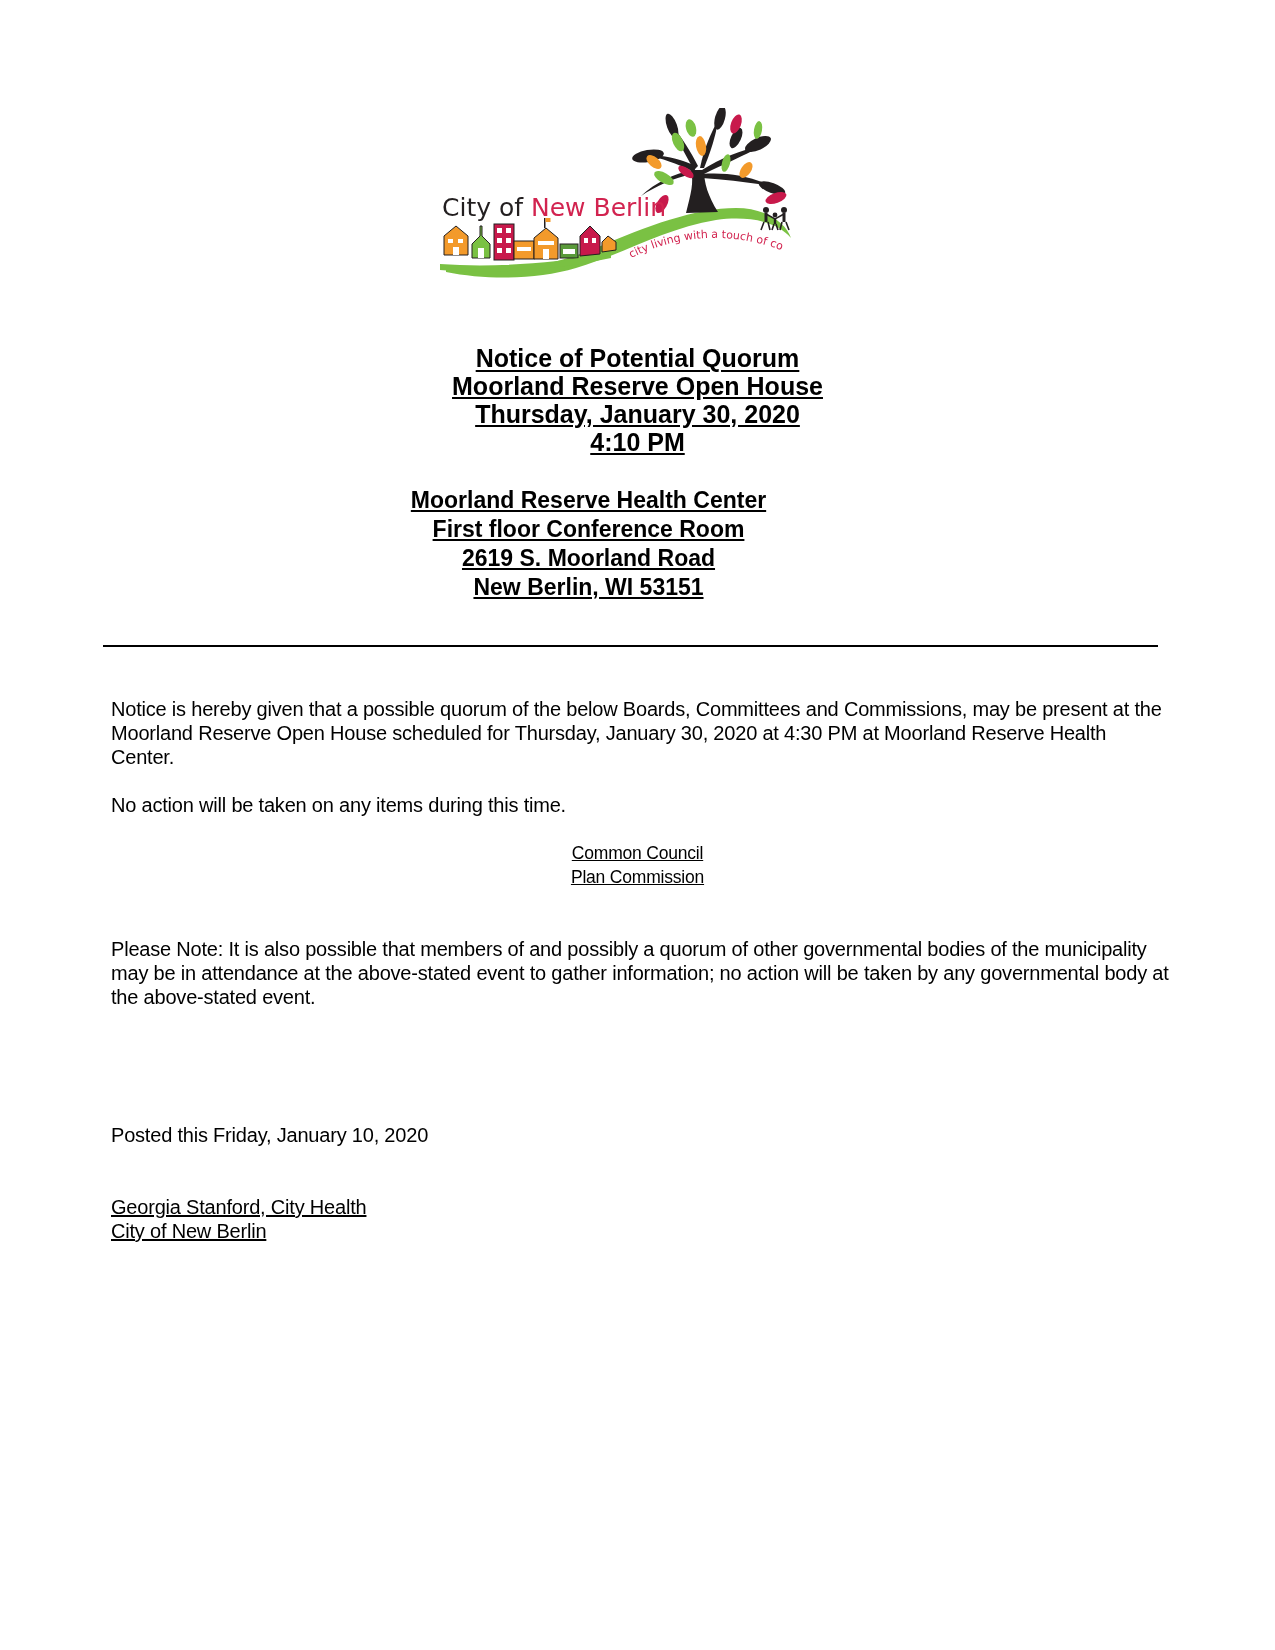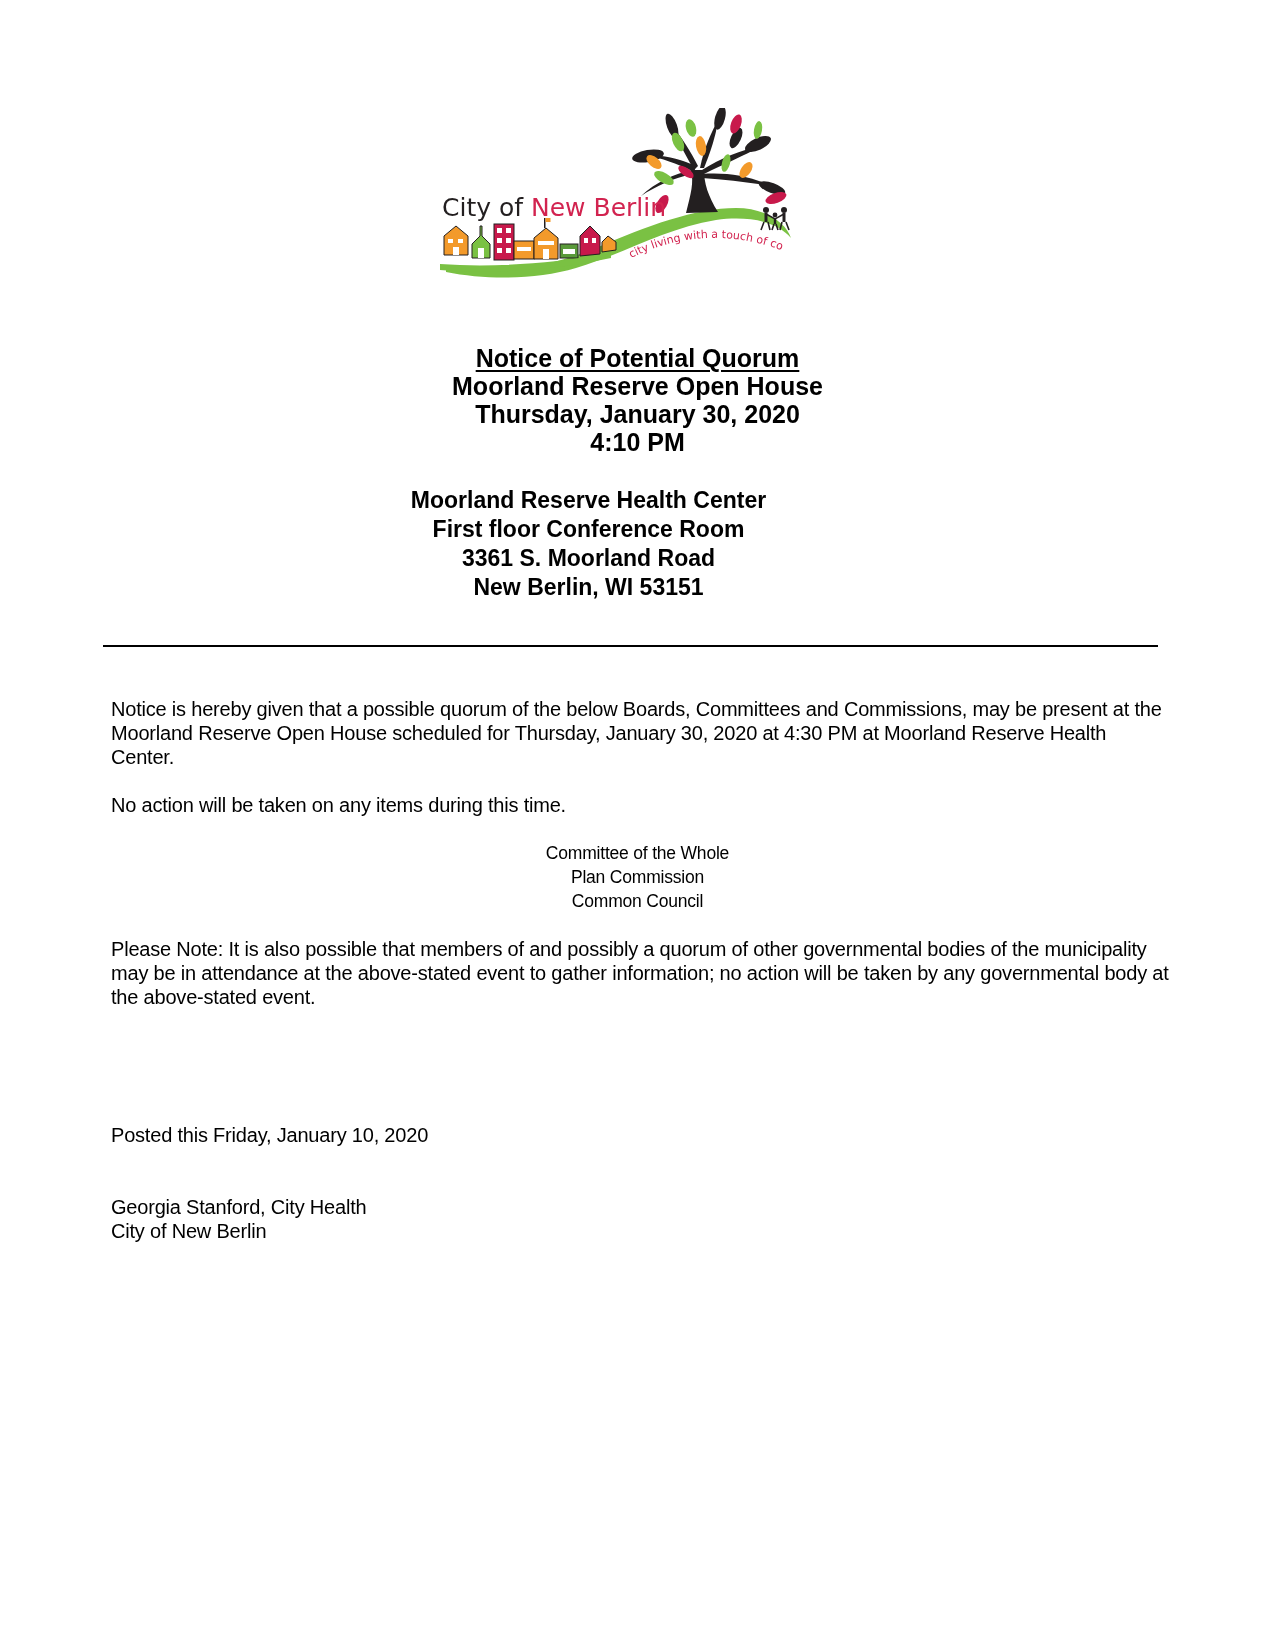--- a/index.html
+++ b/index.html
@@ -14,21 +14,21 @@
              font-weight: bold; font-size: 23px; line-height: 29px; top: 486px; }
   .rule { position: absolute; left: 103px; width: 1055px; top: 645px; height: 2px; background: #000; }
   .body-text { position: absolute; left: 111px; width: 1060px; font-size: 20px; line-height: 24px;
                letter-spacing: -0.2px; }
   .p1 { top: 697px; }
   .p2 { top: 793px; }
   .bodies { position: absolute; left: 0; width: 1275px; text-align: center; font-size: 17.5px; line-height: 24px; top: 841px; letter-spacing: -0.2px; }
   .p3 { top: 937px; }
   .posted { top: 1123px; }
   .sig { top: 1195px; }
-  .line { display: block; }
+  .line { display: block; text-decoration: underline; }
 </style>
 </head>
 <body>
 
 <div class="logo">
   <svg width="360" height="180" viewBox="0 0 360 180" xmlns="http://www.w3.org/2000/svg">
 
     <path d="M10 160 C 60 168, 110 160, 160 140 C 210 118, 260 100, 300 100 C 330 100, 350 115, 355 130 C 340 112, 310 108, 280 112 C 230 120, 190 145, 140 160 C 100 172, 50 172, 10 164 Z" fill="#7ac143"></path>
 
     <path d="M250 105 C 255 85, 258 75, 255 62 L 268 62 C 268 75, 272 88, 282 104 Z" fill="#231f20"></path>
@@ -119,33 +119,32 @@
 <div class="heading">
   <span class="line u">Notice of Potential Quorum</span>
   <span class="line">Moorland Reserve Open House</span>
   <span class="line">Thursday, January 30, 2020</span>
   <span class="line">4:10 PM</span>
 </div>
 
 <div class="address">
   <span class="line">Moorland Reserve Health Center</span>
   <span class="line">First floor Conference Room</span>
-  <span class="line">3361 S. Moorland Road</span>
+  <span class="line">2619 S. Moorland Road</span>
   <span class="line">New Berlin, WI  53151</span>
 </div>
 
 <div class="rule"></div>
 
 <div class="body-text p1">Notice is hereby given that a possible quorum of the below Boards, Committees and Commissions, may be present at the Moorland Reserve Open House scheduled for Thursday, January 30, 2020 at 4:30 PM at Moorland Reserve Health Center.</div>
 <div class="body-text p2">No action will be taken on any items during this time.</div>
 
 <div class="bodies">
-  <span class="line">Committee of the Whole</span>
+  <span class="line">Common Council</span>
   <span class="line">Plan Commission</span>
-  <span class="line">Common Council</span>
 </div>
 
 <div class="body-text p3">Please Note: It is also possible that members of and possibly a quorum of other governmental bodies of the municipality may be in attendance at the above-stated event to gather information; no action will be taken by any governmental body at the above-stated event.</div>
 
 <div class="body-text posted">Posted this Friday, January 10, 2020</div>
 
 <div class="body-text sig">
   <span class="line">Georgia Stanford, City Health</span>
   <span class="line">City of New Berlin</span>
 </div>

